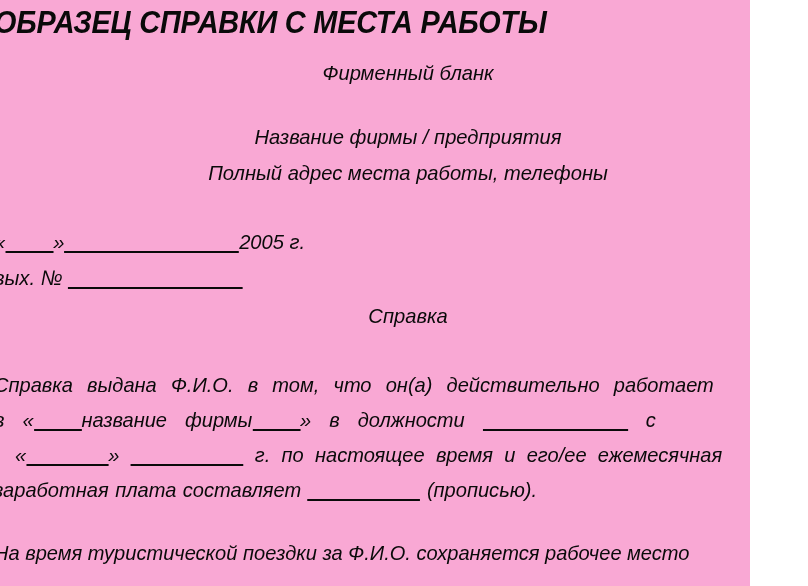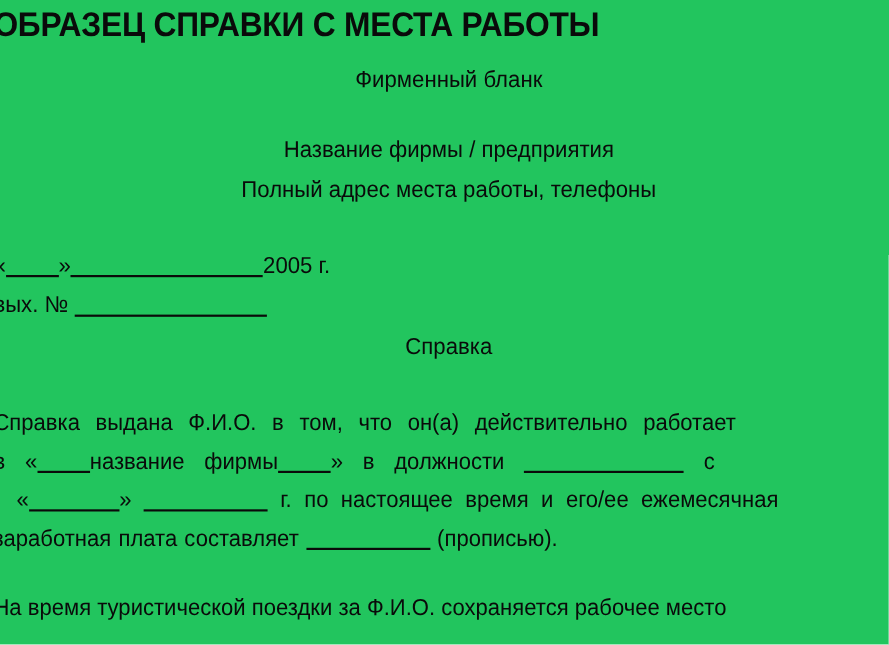--- a/index.html
+++ b/index.html
@@ -10,24 +10,25 @@
   }
   body {
     font-family: "Liberation Sans", "DejaVu Sans", sans-serif;
     color: #0a0a0a;
     -webkit-font-smoothing: antialiased;
   }
 
   
   #page {
     position: relative;
-    width: 808px;
+    width: 750px;
     height: 586px;
     overflow: hidden;
-    background: #22c55e;
+    background: #f9a8d4;
+    font-style: italic;
   }
 
   
   #sheet {
     position: absolute;
     left: -6px;
     top: 0;
     width: 828px;
     height: 586px;
   }

